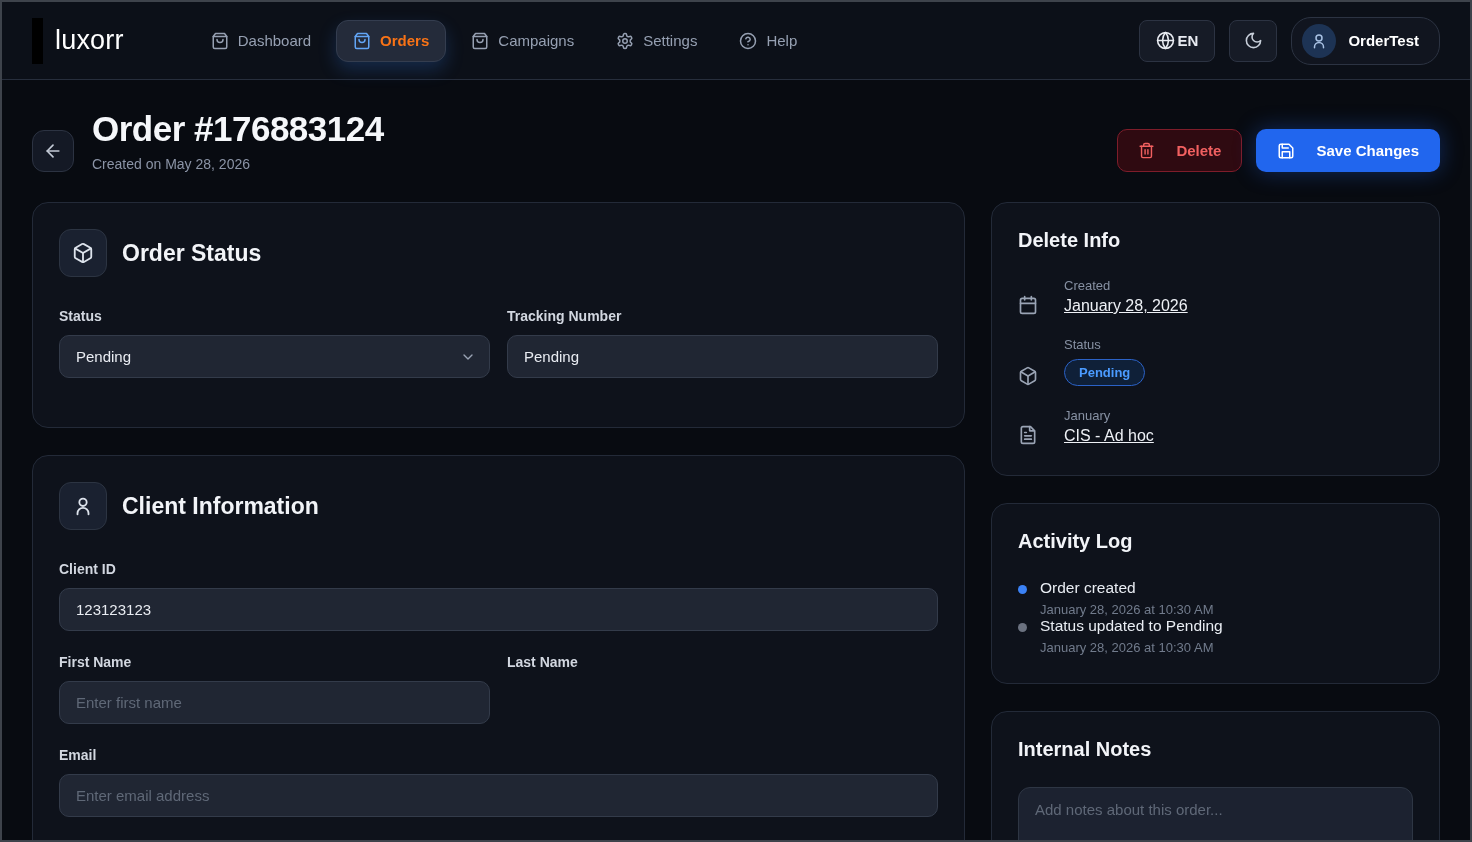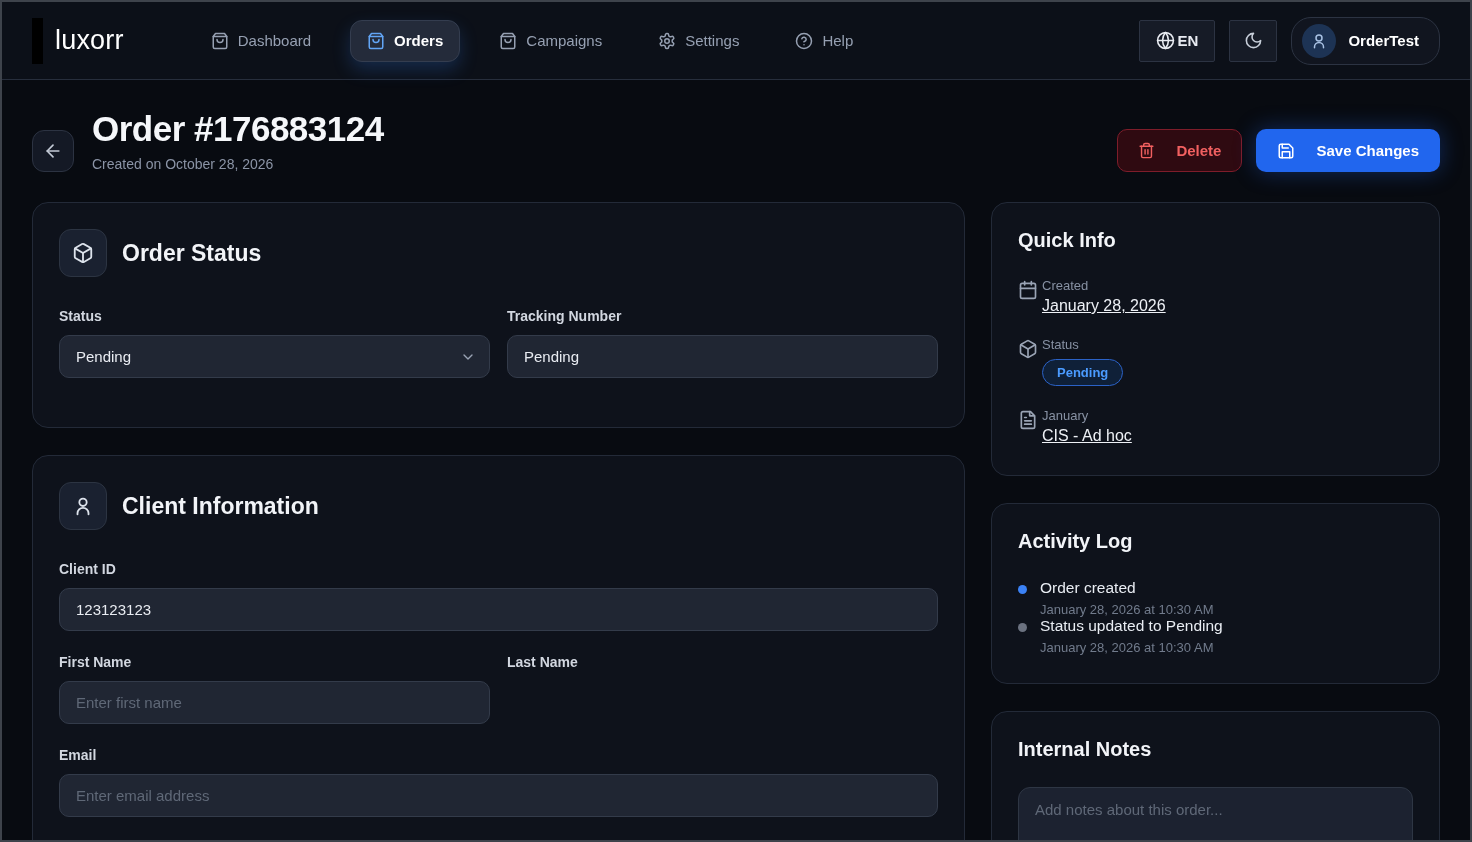--- a/index.html
+++ b/index.html
@@ -12,37 +12,37 @@
   svg { display:block; }
 
   
   .topnav {
     height:78px; display:flex; align-items:center; padding:0 30px;
     background:#0c1018; border-bottom:1px solid #272e3c;
   }
   .logo { display:flex; align-items:center; gap:12px; }
   .logo-bar { width:11px; height:46px; background:#000; }
   .logo-text { font-size:27px; font-weight:500; color:#fff; letter-spacing:.2px; }
-  .nav-menu { display:flex; align-items:center; gap:22px; margin-left:70px; }
+  .nav-menu { display:flex; align-items:center; gap:8px; margin-left:70px; }
   .nav-item {
     display:flex; align-items:center; gap:9px; padding:11px 16px;
     color:#96a0b2; font-size:15px; font-weight:500; border-radius:12px;
     border:1px solid transparent; cursor:pointer; background:transparent;
     font-family:inherit;
   }
   .nav-item svg { color:#96a0b2; }
   .nav-item.active {
-    background:#242b3a; border-color:#343d4f; color:#ffffff; font-weight:600;
+    background:#242b3a; border-color:#343d4f; color:#f97316; font-weight:600;
     box-shadow:0 8px 18px rgba(56,130,246,.22);
   }
   .nav-item.active svg { color:#62a5f5; }
   .nav-right { margin-left:auto; display:flex; align-items:center; gap:14px; }
   .pill-btn {
     height:42px; display:flex; align-items:center; gap:3px; padding:0 16px;
-    background:#161b26; border:1px solid #2c3342; border-radius:2px;
+    background:#161b26; border:1px solid #2c3342; border-radius:8px;
     color:#e8ebf1; font-size:15px; font-weight:600; cursor:pointer; font-family:inherit;
   }
   .icon-btn { width:48px; justify-content:center; padding:0; color:#c7ced9; }
   .user-btn {
     height:48px; display:flex; align-items:center; gap:12px; padding:0 20px 0 10px;
     background:#11151f; border:1px solid #2c3342; border-radius:20px;
     color:#fff; font-size:15px; font-weight:700; cursor:pointer; font-family:inherit;
   }
   .avatar {
     width:34px; height:34px; border-radius:50%; background:#1d3354;
@@ -95,21 +95,21 @@
     border-radius:10px; padding:0 16px; color:#e9ecf2; font-size:15px;
     font-family:inherit; outline:none;
   }
   .input::placeholder, .textarea::placeholder { color:#5f6877; }
   .select-wrap { position:relative; }
   .select { appearance:none; -webkit-appearance:none; cursor:pointer; }
   .select-chevron { position:absolute; right:14px; top:14px; color:#9aa3b4; pointer-events:none; }
 
   
   .side-title { font-size:20px; font-weight:700; color:#f2f4f8; margin-bottom:26px; }
-  .qi-item { display:flex; gap:4px; margin-bottom:22px; }
+  .qi-item { display:flex; gap:26px; margin-bottom:22px;align-items:flex-end; }
   .qi-item:last-child { margin-bottom:4px; }
   .qi-ic { color:#9aa4b5; margin-top:2px; flex:none; }
   .qi-label { font-size:13px; color:#8791a3; margin-bottom:4px; }
   .qi-value { font-size:16px; color:#eef1f6;text-decoration:underline; }
   .badge {
     display:inline-block; margin-top:3px; padding:5px 14px; border-radius:999px;
     border:1.5px solid #2b62c7; background:#0f2038; color:#4b9bff;
     font-size:13px; font-weight:700;
   }
 
@@ -220,21 +220,21 @@
     <button class="back-btn">
       <span>
         <svg width="20" height="20" viewBox="0 0 24 24" fill="none" stroke="currentColor" stroke-width="2" stroke-linecap="round" stroke-linejoin="round">
             <path d="M19 12H5"></path>
             <path d="m12 19-7-7 7-7"></path>
           </svg>
       </span>
     </button>
     <div class="title-block">
       <h1 class="page-title">Order #176883124</h1>
-      <div class="page-subtitle">Created on October 28, 2026</div>
+      <div class="page-subtitle">Created on May 28, 2026</div>
     </div>
     <div class="header-actions">
       <button class="btn btn-delete">
         <span>
           <svg width="17" height="17" viewBox="0 0 24 24" fill="none" stroke="currentColor" stroke-width="2" stroke-linecap="round" stroke-linejoin="round">
               <path d="M3 6h18"></path>
               <path d="M19 6v14a2 2 0 0 1-2 2H7a2 2 0 0 1-2-2V6"></path>
               <path d="M8 6V4a2 2 0 0 1 2-2h4a2 2 0 0 1 2 2v2"></path>
               <line x1="10" x2="10" y1="11" y2="17"></line>
               <line x1="14" x2="14" y1="11" y2="17"></line>
@@ -325,21 +325,21 @@
         <div class="field">
           <label class="field-label">Phone</label>
 
         </div>
       </section>
     </div>
 
     <div class="col-right">
 
       <section class="card mb27">
-        <div class="side-title">Quick Info</div>
+        <div class="side-title">Delete Info</div>
 
         <div class="qi-item">
           <span class="qi-ic">
             <svg width="20" height="20" viewBox="0 0 24 24" fill="none" stroke="currentColor" stroke-width="2" stroke-linecap="round" stroke-linejoin="round">
                 <rect x="3" y="4" width="18" height="18" rx="2"></rect>
                 <path d="M8 2v4"></path>
                 <path d="M16 2v4"></path>
                 <path d="M3 10h18"></path>
               </svg>
           </span>

